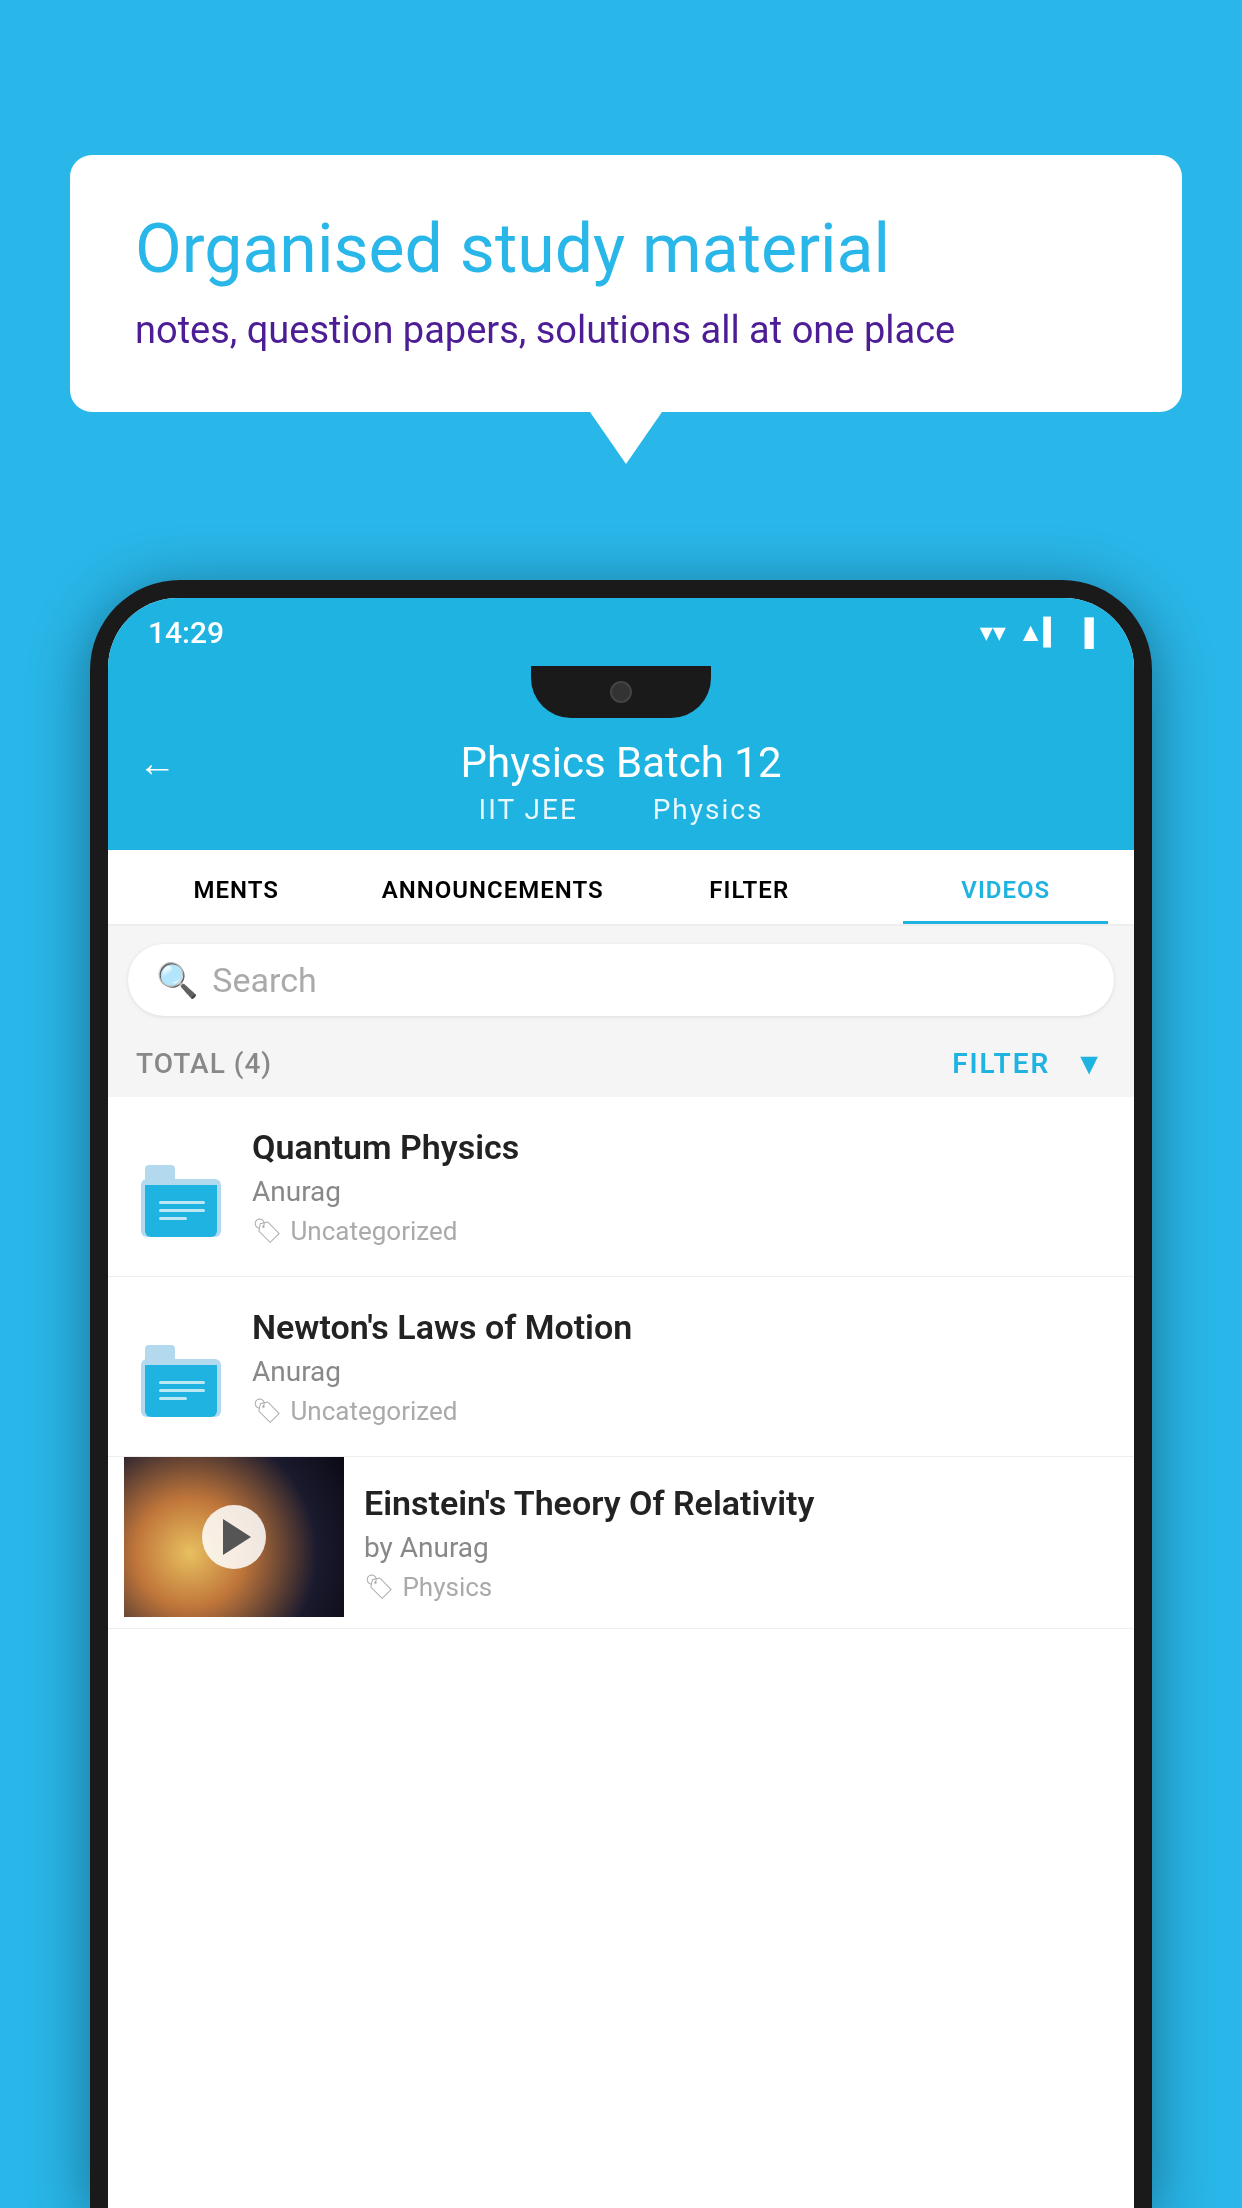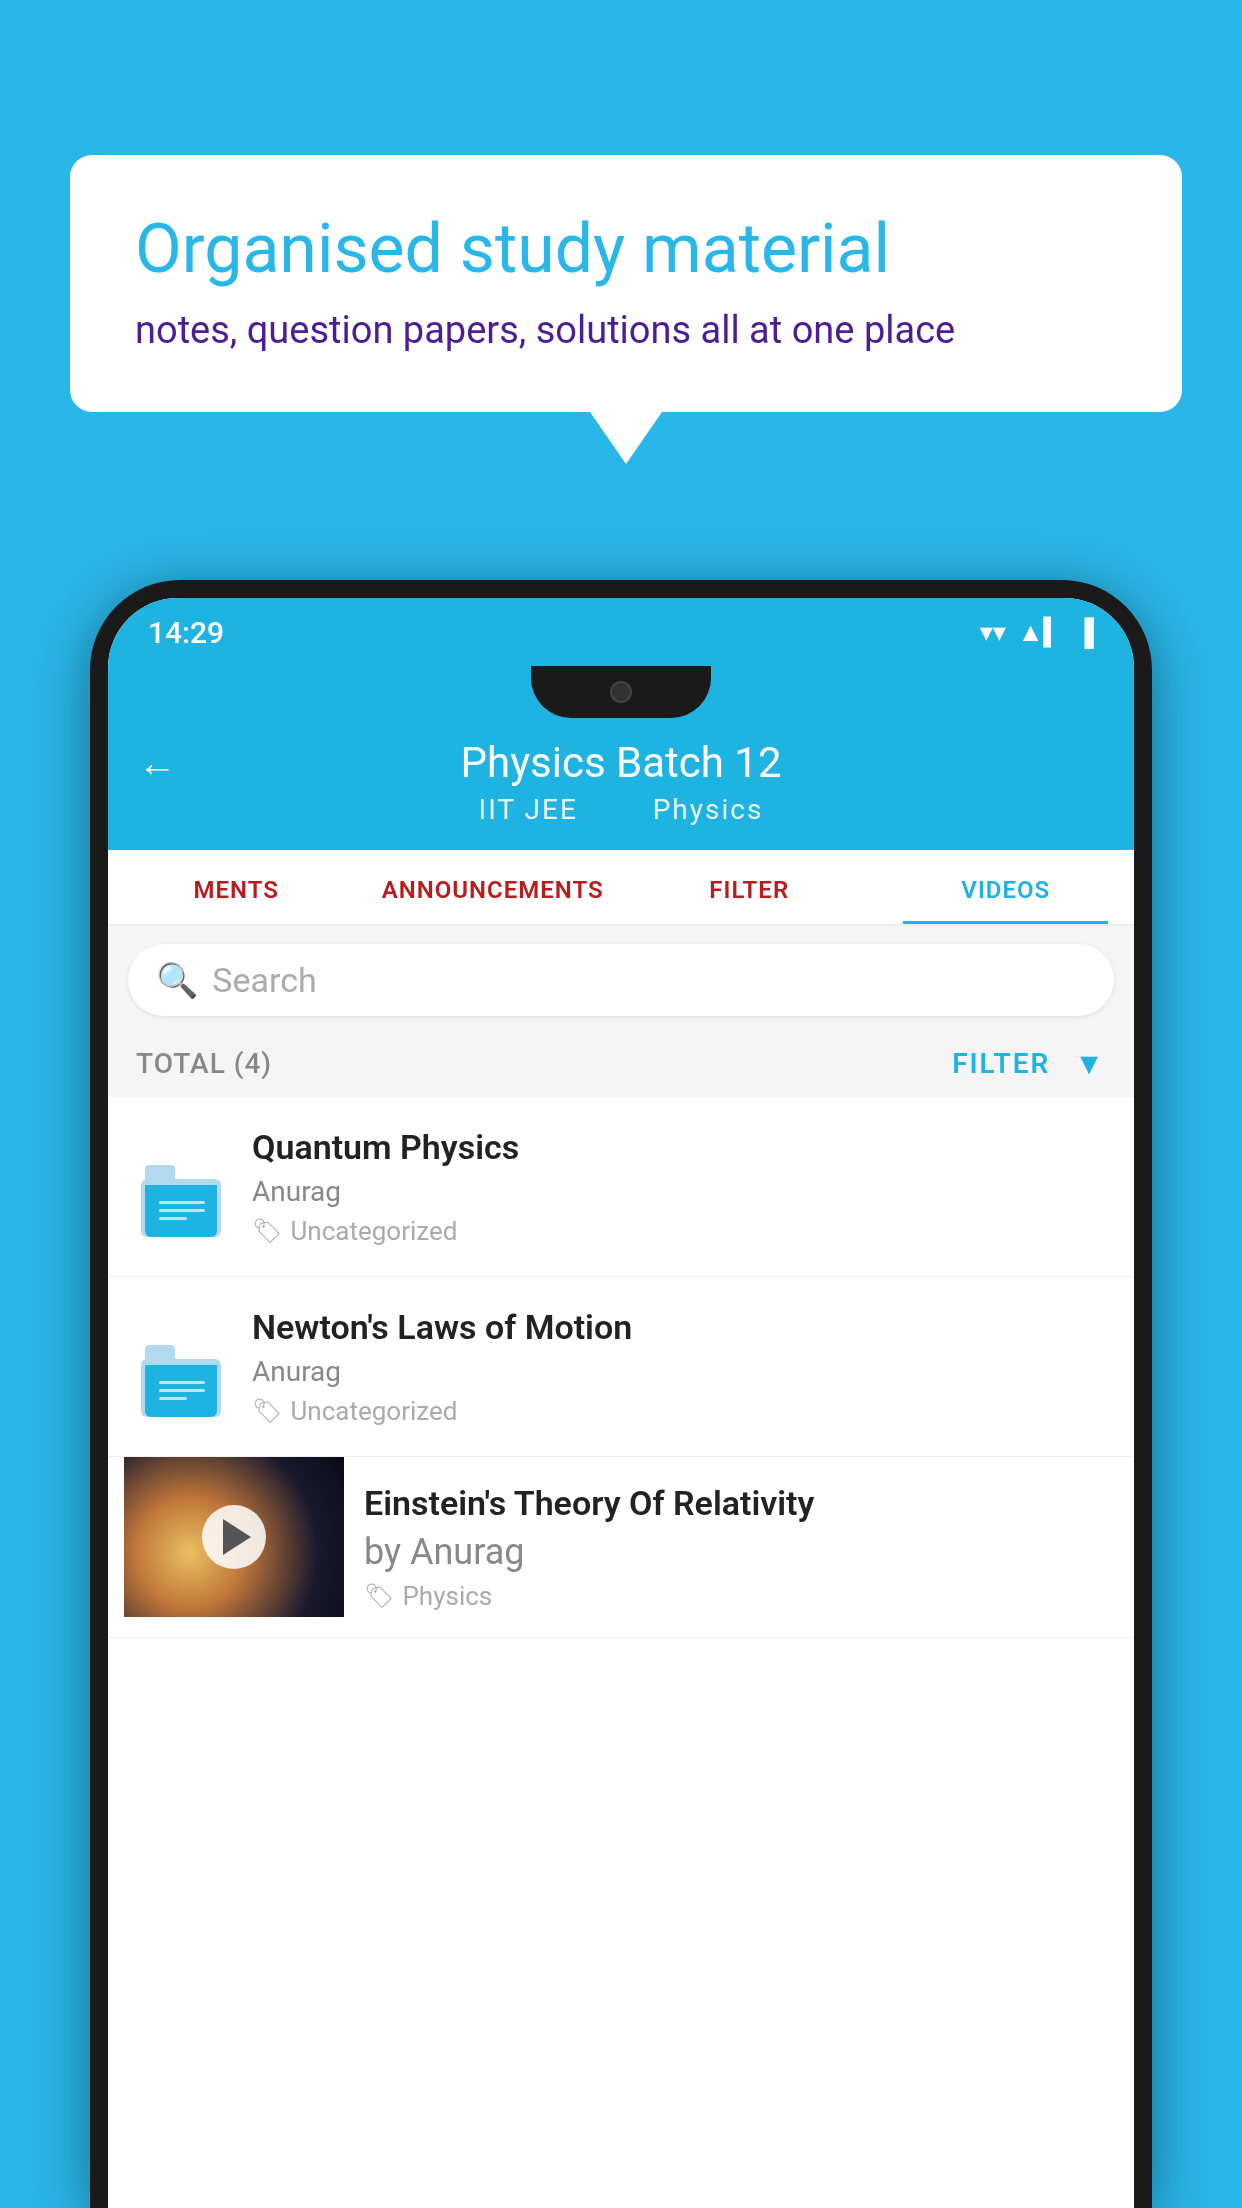--- a/index.html
+++ b/index.html
@@ -181,21 +181,21 @@
       border-bottom: 2px solid #eee;
       flex-shrink: 0;
     }
 
     .tab-item {
       flex: 1;
       text-align: center;
       padding: 26px 10px 20px 10px;
       font-size: 24px;
       font-weight: 600;
-      color: #b91c1c;
+      color: #000000;
       letter-spacing: 1px;
       position: relative;
       cursor: pointer;
     }
 
     .tab-item.active {
       color: #1eb3e0;
     }
 
     .tab-item.active::after {
@@ -422,21 +422,21 @@
     }
 
     .thumb-title {
       font-size: 34px;
       font-weight: 600;
       color: #222;
       margin-bottom: 8px;
     }
 
     .thumb-author {
-      font-size: 36px;
+      font-size: 28px;
       color: #888;
       margin-bottom: 8px;
     }
 
     .thumb-tag {
       display: flex;
       align-items: center;
       gap: 8px;
       color: #aaa;
       font-size: 26px;

